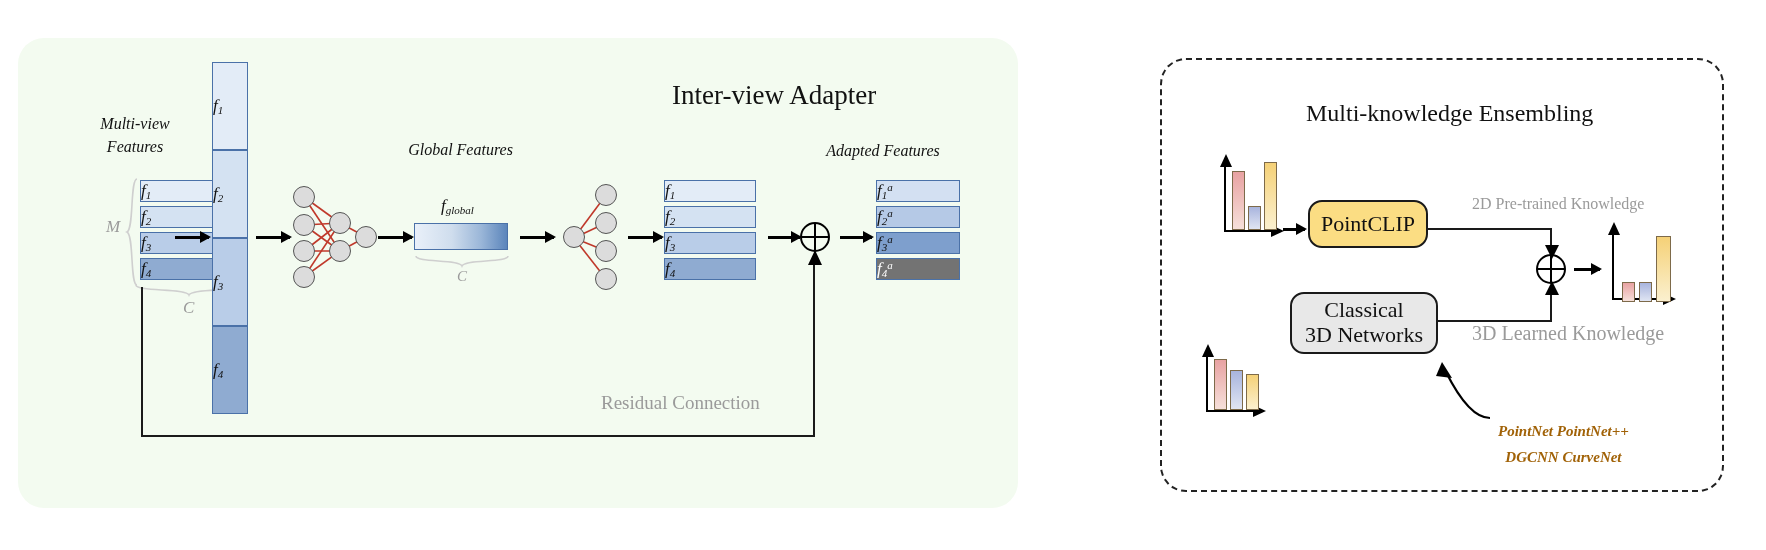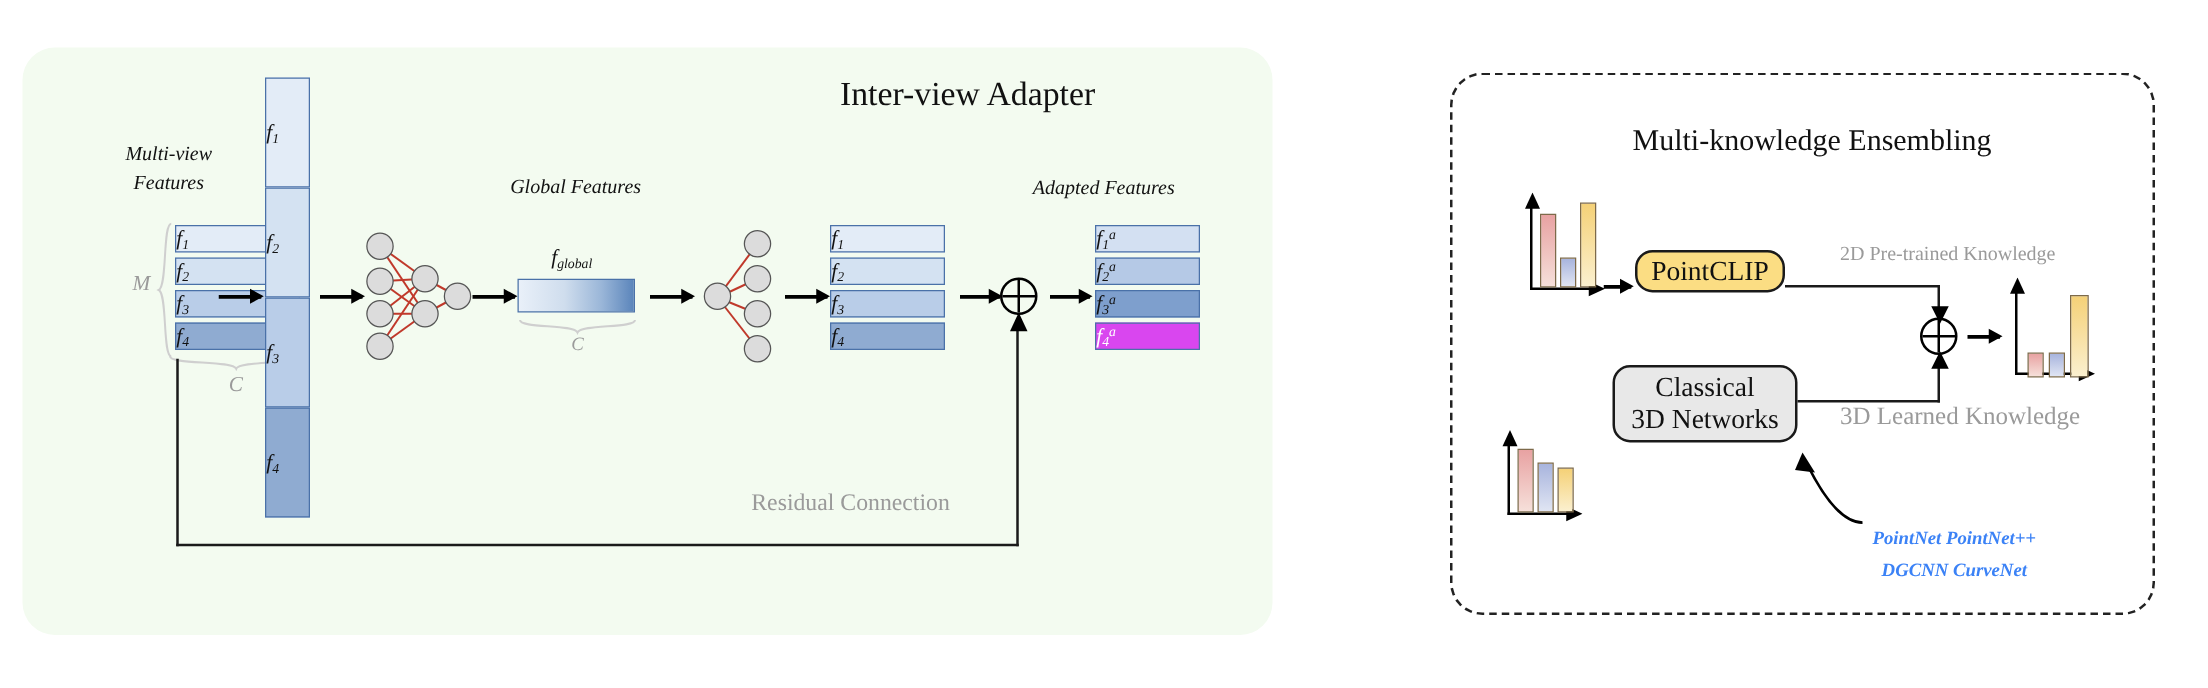--- a/index.html
+++ b/index.html
@@ -4,21 +4,21 @@
 <style>
   html,body{margin:0;padding:0;background:#ffffff;}
   body{width:1766px;height:550px;position:relative;overflow:hidden;
        font-family:"Liberation Serif",serif;}
   .panel-left{position:absolute;left:18px;top:38px;width:1000px;height:470px;
        background:#f3fbf0;border-radius:26px;}
   .panel-right{position:absolute;left:1160px;top:58px;width:560px;height:430px;
        background:#ffffff;border:2px dashed #222;border-radius:26px;}
   .ttl{position:absolute;font-family:"Liberation Serif",serif;color:#111;
        white-space:nowrap;}
-  #title-left{left:672px;top:60px;font-size:27px;}
+  #title-left{left:672px;top:80px;font-size:27px;}
   #title-right{left:1306px;top:100px;font-size:24px;}
   .cap{position:absolute;font-style:italic;font-weight:normal;font-size:16px;
        color:#111;white-space:nowrap;text-align:center;
        font-family:"Liberation Serif",serif;}
   .blk{position:absolute;box-sizing:border-box;border:1.4px solid #4a71a8;
        display:flex;align-items:center;justify-content:flex-start;
        font-style:italic;font-size:17px;color:#111;}
   .blk i{font-style:italic;}
   .sub{font-size:11px;vertical-align:-3px;font-style:italic;}
   .sup{font-size:11px;vertical-align:5px;font-style:italic;}
@@ -42,21 +42,21 @@
   .oplus{position:absolute;width:30px;height:30px;border-radius:50%;
        border:2.4px solid #000;box-sizing:border-box;}
   .oplus:before,.oplus:after{content:"";position:absolute;background:#000;}
   .oplus:before{left:50%;top:0;width:2.4px;height:100%;margin-left:-1.2px;}
   .oplus:after{top:50%;left:0;height:2.4px;width:100%;margin-top:-1.2px;}
   .hist{position:absolute;}
   .hbar{position:absolute;bottom:0;border:1.3px solid #7d6a4a;box-sizing:border-box;}
   .axisV{position:absolute;background:#000;width:2.4px;}
   .axisH{position:absolute;background:#000;height:2.4px;}
   .netnames{position:absolute;font-style:italic;font-weight:bold;font-size:15px;
-       color:#3b82f6;text-align:center;line-height:1.75;white-space:nowrap;}
+       color:#a16207;text-align:center;line-height:1.75;white-space:nowrap;}
 </style>
 </head>
 <body>
 
 <div class="panel-left"></div>
 
 <div class="ttl" id="title-left">Inter-view Adapter</div>
 
 <div class="cap" style="left:70px;top:112px;width:130px;line-height:1.45;">
   <div>Multi-view</div>
@@ -181,21 +181,21 @@
 
 <div class="blk" style="left:876px;top:180px;width:84px;height:22px;background:#d3e0f2;">
   <i><span>f</span><span class="sub">1</span><span class="sup">a</span></i>
 </div>
 <div class="blk" style="left:876px;top:206px;width:84px;height:22px;background:#b5c9e6;">
   <i><span>f</span><span class="sub">2</span><span class="sup">a</span></i>
 </div>
 <div class="blk" style="left:876px;top:232px;width:84px;height:22px;background:#7e9fcd;">
   <i><span>f</span><span class="sub">3</span><span class="sup">a</span></i>
 </div>
-<div class="blk" style="left:876px;top:258px;width:84px;height:22px;background:#d946ef;color:#fff;">
+<div class="blk" style="left:876px;top:258px;width:84px;height:22px;background:#737373;color:#fff;">
   <i><span>f</span><span class="sub">4</span><span class="sup">a</span></i>
 </div>
 
 <div class="ln" style="left:141px;top:287px;width:2.4px;height:150px;"></div>
 <div class="ln" style="left:141px;top:435px;width:674px;height:2.4px;"></div>
 <div class="ln" style="left:813px;top:262px;width:2.4px;height:175px;"></div>
 <svg style="position:absolute;left:806px;top:250px;" width="18" height="16">
   <polygon points="9,0 16,15 2,15" fill="#000"></polygon>
 </svg>
 <div class="gtxt" style="left:601px;top:392px;font-size:19px;">Residual Connection</div>
@@ -213,21 +213,21 @@
   <svg style="position:absolute;left:52px;top:63px;" width="14" height="16">
       <polygon points="14,8 1,14 1,2" fill="#000"></polygon>
     </svg>
   <div class="hbar" style="left:14px;bottom:12px;width:13px;height:59px;background:linear-gradient(180deg,#e8a2a2,#f6e0da);"></div>
   <div class="hbar" style="left:30px;bottom:12px;width:13px;height:24px;background:linear-gradient(180deg,#a8b4dd,#e0e5f3);"></div>
   <div class="hbar" style="left:46px;bottom:12px;width:13px;height:68px;background:linear-gradient(180deg,#f5d177,#fbf0cf);"></div>
 </div>
 
 <div class="arrow" style="left:1283px;top:228px;width:22px;"></div>
 
-<div class="rbox yellowbox" style="left:1308px;top:200px;width:120px;height:34px;">PointCLIP</div>
+<div class="rbox yellowbox" style="left:1308px;top:200px;width:120px;height:48px;">PointCLIP</div>
 
 <div class="gtxt" style="left:1472px;top:195px;font-size:16px;">2D Pre-trained Knowledge</div>
 
 <div class="ln" style="left:1428px;top:228px;width:124px;height:2.4px;"></div>
 <div class="ln" style="left:1550px;top:228px;width:2.4px;height:20px;"></div>
 <svg style="position:absolute;left:1544px;top:244px;" width="16" height="16">
   <polygon points="8,15 15,1 1,1" fill="#000"></polygon>
 </svg>
 
 <div class="rbox greybox" style="left:1290px;top:292px;width:148px;height:62px;flex-direction:column;">

